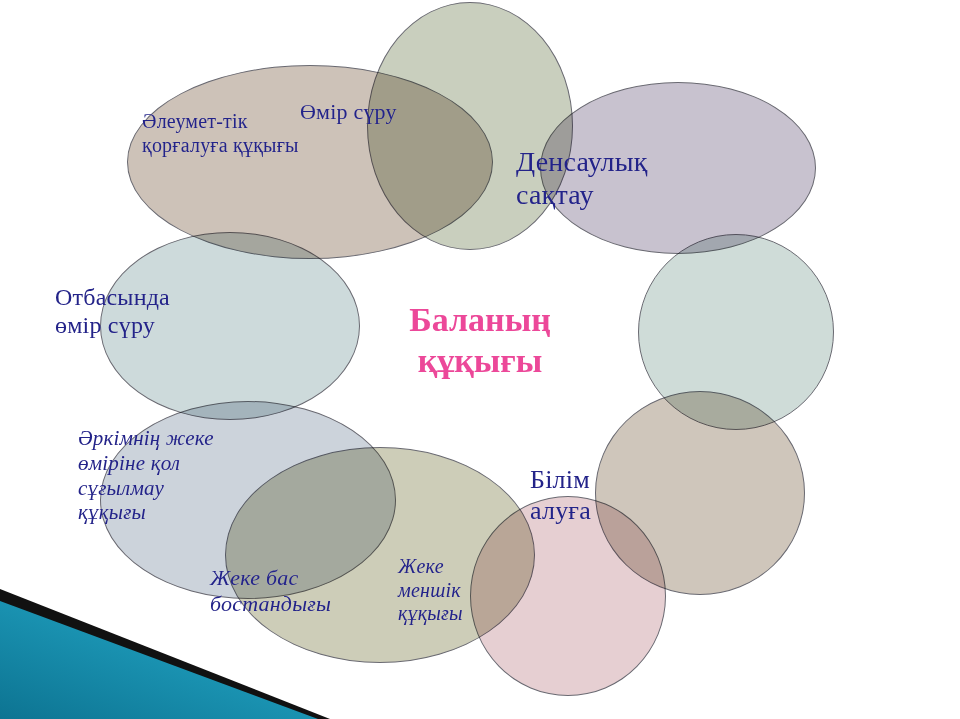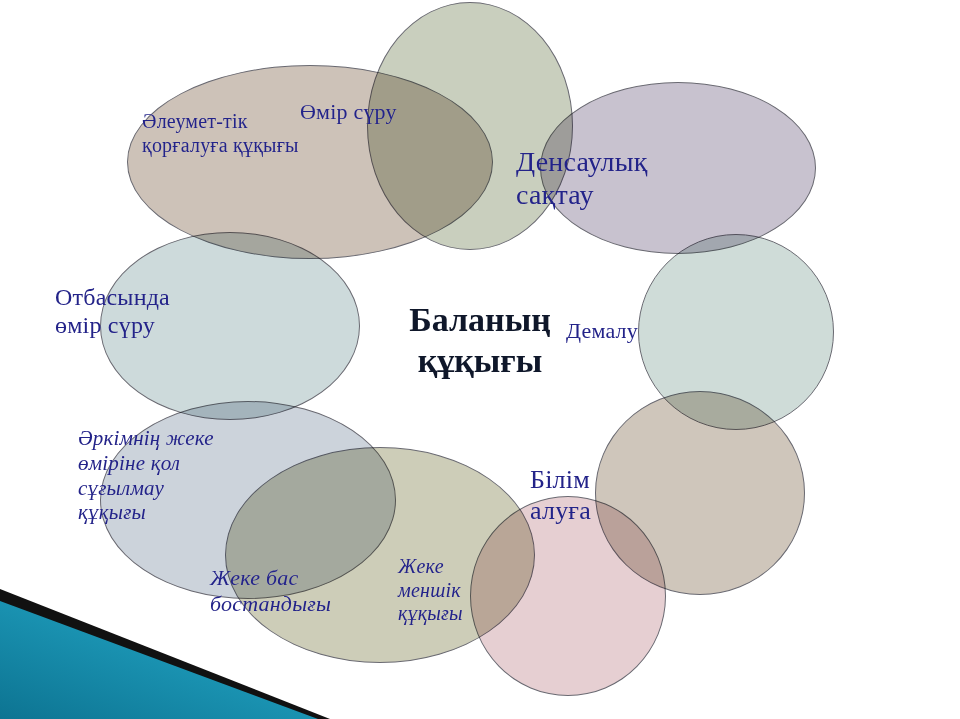--- a/index.html
+++ b/index.html
@@ -71,38 +71,37 @@
     <div class="ellipse" style="left: 595px; top: 391px; width: 210px; height: 204px; background: rgb(207, 198, 187);"></div>
     <div class="ellipse" style="left: 470px; top: 496px; width: 196px; height: 200px; background: rgb(230, 207, 210);"></div>
     <div class="ellipse" style="left: 225px; top: 447px; width: 310px; height: 216px; background: rgb(205, 205, 184);"></div>
     <div class="ellipse" style="left: 100px; top: 401px; width: 296px; height: 198px; background: rgb(204, 211, 219);"></div>
     <div class="ellipse" style="left: 100px; top: 232px; width: 260px; height: 188px; background: rgb(205, 218, 219);"></div>
     <div class="ellipse" style="left: 127px; top: 65px; width: 366px; height: 194px; background: rgb(205, 194, 184);"></div>
 
     <div class="label lbl-serif" style="font-size: 22px; left: 300px; top: 99px; width: 340px;">Өмір сүру</div>
     <div class="label lbl-serif" style="font-size: 28px; left: 516px; top: 145px; width: 340px;">Денсаулық
 сақтау</div>
-    <div class="label lbl-serif" style="font-size: 22px; left: 566px; top: 318px; width: 340px;">Демалу</div>
     <div class="label lbl-serif" style="font-size: 26px; left: 530px; top: 465px; width: 340px;">Білім
 алуға</div>
     <div class="label lbl-italic" style="font-size: 20px; left: 398px; top: 555px; width: 340px;">Жеке
 меншік
 құқығы</div>
     <div class="label lbl-italic" style="font-size: 22px; left: 210px; top: 565px; width: 340px;">Жеке бас
 бостандығы</div>
     <div class="label lbl-italic" style="font-size: 21px; left: 78px; top: 426px; width: 340px;">Әркімнің жеке
 өміріне қол
 сұғылмау
 құқығы</div>
     <div class="label lbl-serif" style="font-size: 24px; left: 55px; top: 283px; width: 340px;">Отбасында
 өмір сүру</div>
     <div class="label lbl-serif" style="font-size: 20px; left: 142px; top: 110px; width: 340px;">Әлеумет-тік
 қорғалуға құқығы</div>
 
-    <div class="center-label" style="font-size: 34px; color: #0f172a; left: 300px; top: 300px; width: 360px;">Баланың
+    <div class="center-label" style="font-size: 34px; color: #ec4899; left: 300px; top: 300px; width: 360px;">Баланың
 құқығы</div>
   </div>
 
   <div class="corner-wrap">
     <svg width="330" height="160" viewBox="0 0 330 160">
       <defs>
         <linearGradient id="tealGrad" x1="0" y1="1" x2="1" y2="0">
           <stop offset="0%" stop-color="#0d7492"></stop>
           <stop offset="55%" stop-color="#1b95b4"></stop>
           <stop offset="100%" stop-color="#2aa6c4"></stop>

